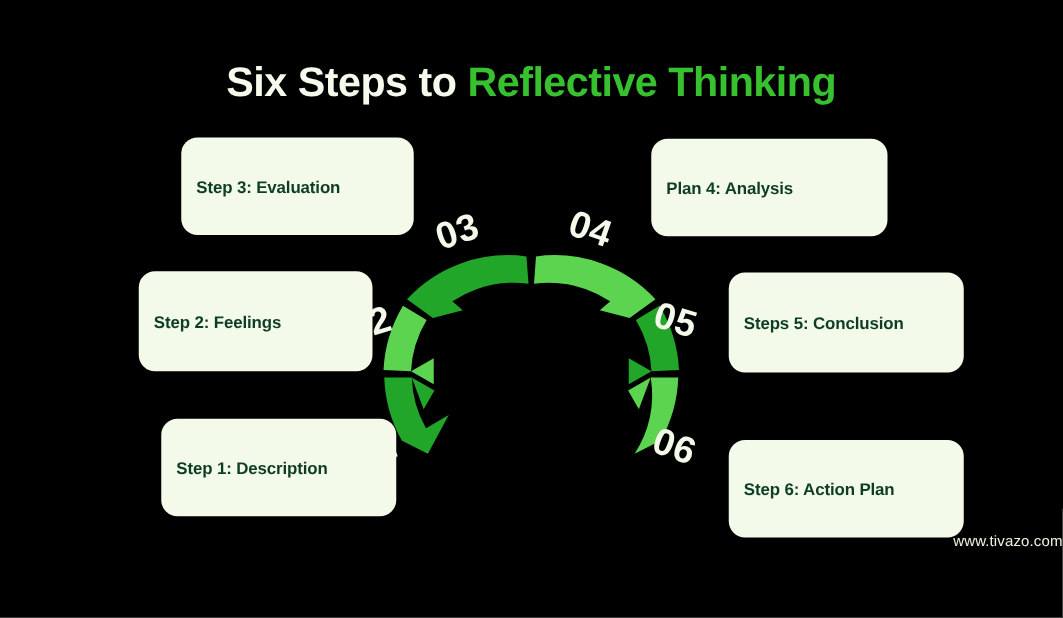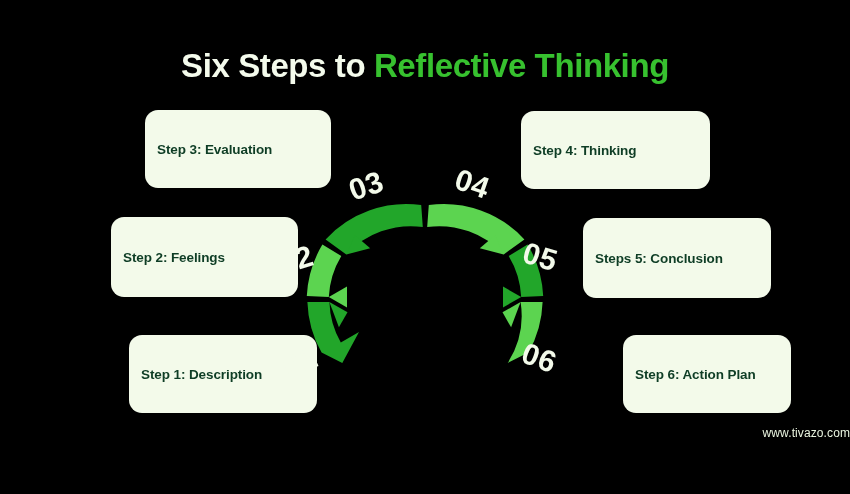--- a/index.html
+++ b/index.html
@@ -53,21 +53,21 @@
     letter-spacing: -0.1px;
     text-align: center;
     white-space: nowrap;
   }
 
   .card-step3 { left: 145px; top: 110px;  width: 186px; height: 78px; }
   .card-step2 { left:  79px; top: 217px;  width: 187px; height: 80px; }
   .card-step1 { left:  81px; top: 335px;  width: 188px; height: 78px; }
   .card-step4 { left: 521px; top: 111px;  width: 189px; height: 78px; }
   .card-step5 { left: 583px; top: 218px;  width: 188px; height: 80px; }
-  .card-step6 { left: 583px; top: 335px;  width: 168px; height: 78px; margin-left: 40px; }
+  .card-step6 { left: 583px; top: 352px;  width: 188px; height: 78px; }
 
   
   .arc-wrap {
     position: absolute;
     left: 300px;
     top: 155px;
     width: 250px;
     height: 255px;
   }
   .arc-svg { display: block; width: 250px; height: 255px; }
@@ -114,21 +114,21 @@
     <span class="card-label" style="color: rgb(14, 61, 37);">Step 3: Evaluation</span>
   </div>
   <div class="card card-step2" style="background: rgb(243, 250, 234); margin-left: 32px;">
     <span class="card-label" style="color: rgb(14, 61, 37);">Step 2: Feelings</span>
   </div>
   <div class="card card-step1" style="background: rgb(243, 250, 234); margin-left: 48px;">
     <span class="card-label" style="color: rgb(14, 61, 37);">Step 1: Description</span>
   </div>
 
   <div class="card card-step4" style="background: rgb(243, 250, 234);">
-    <span class="card-label" style="color: rgb(14, 61, 37);">Step 4: Thinking</span>
+    <span class="card-label" style="color: rgb(14, 61, 37);">Plan 4: Analysis</span>
   </div>
   <div class="card card-step5" style="background: rgb(243, 250, 234);">
     <span class="card-label" style="color: rgb(14, 61, 37);">Steps 5: Conclusion</span>
   </div>
   <div class="card card-step6" style="background: rgb(243, 250, 234);">
     <span class="card-label" style="color: rgb(14, 61, 37);">Step 6: Action Plan</span>
   </div>
 
   <div class="arc-wrap">
     <svg class="arc-svg" viewBox="0 0 250 255" xmlns="http://www.w3.org/2000/svg">

